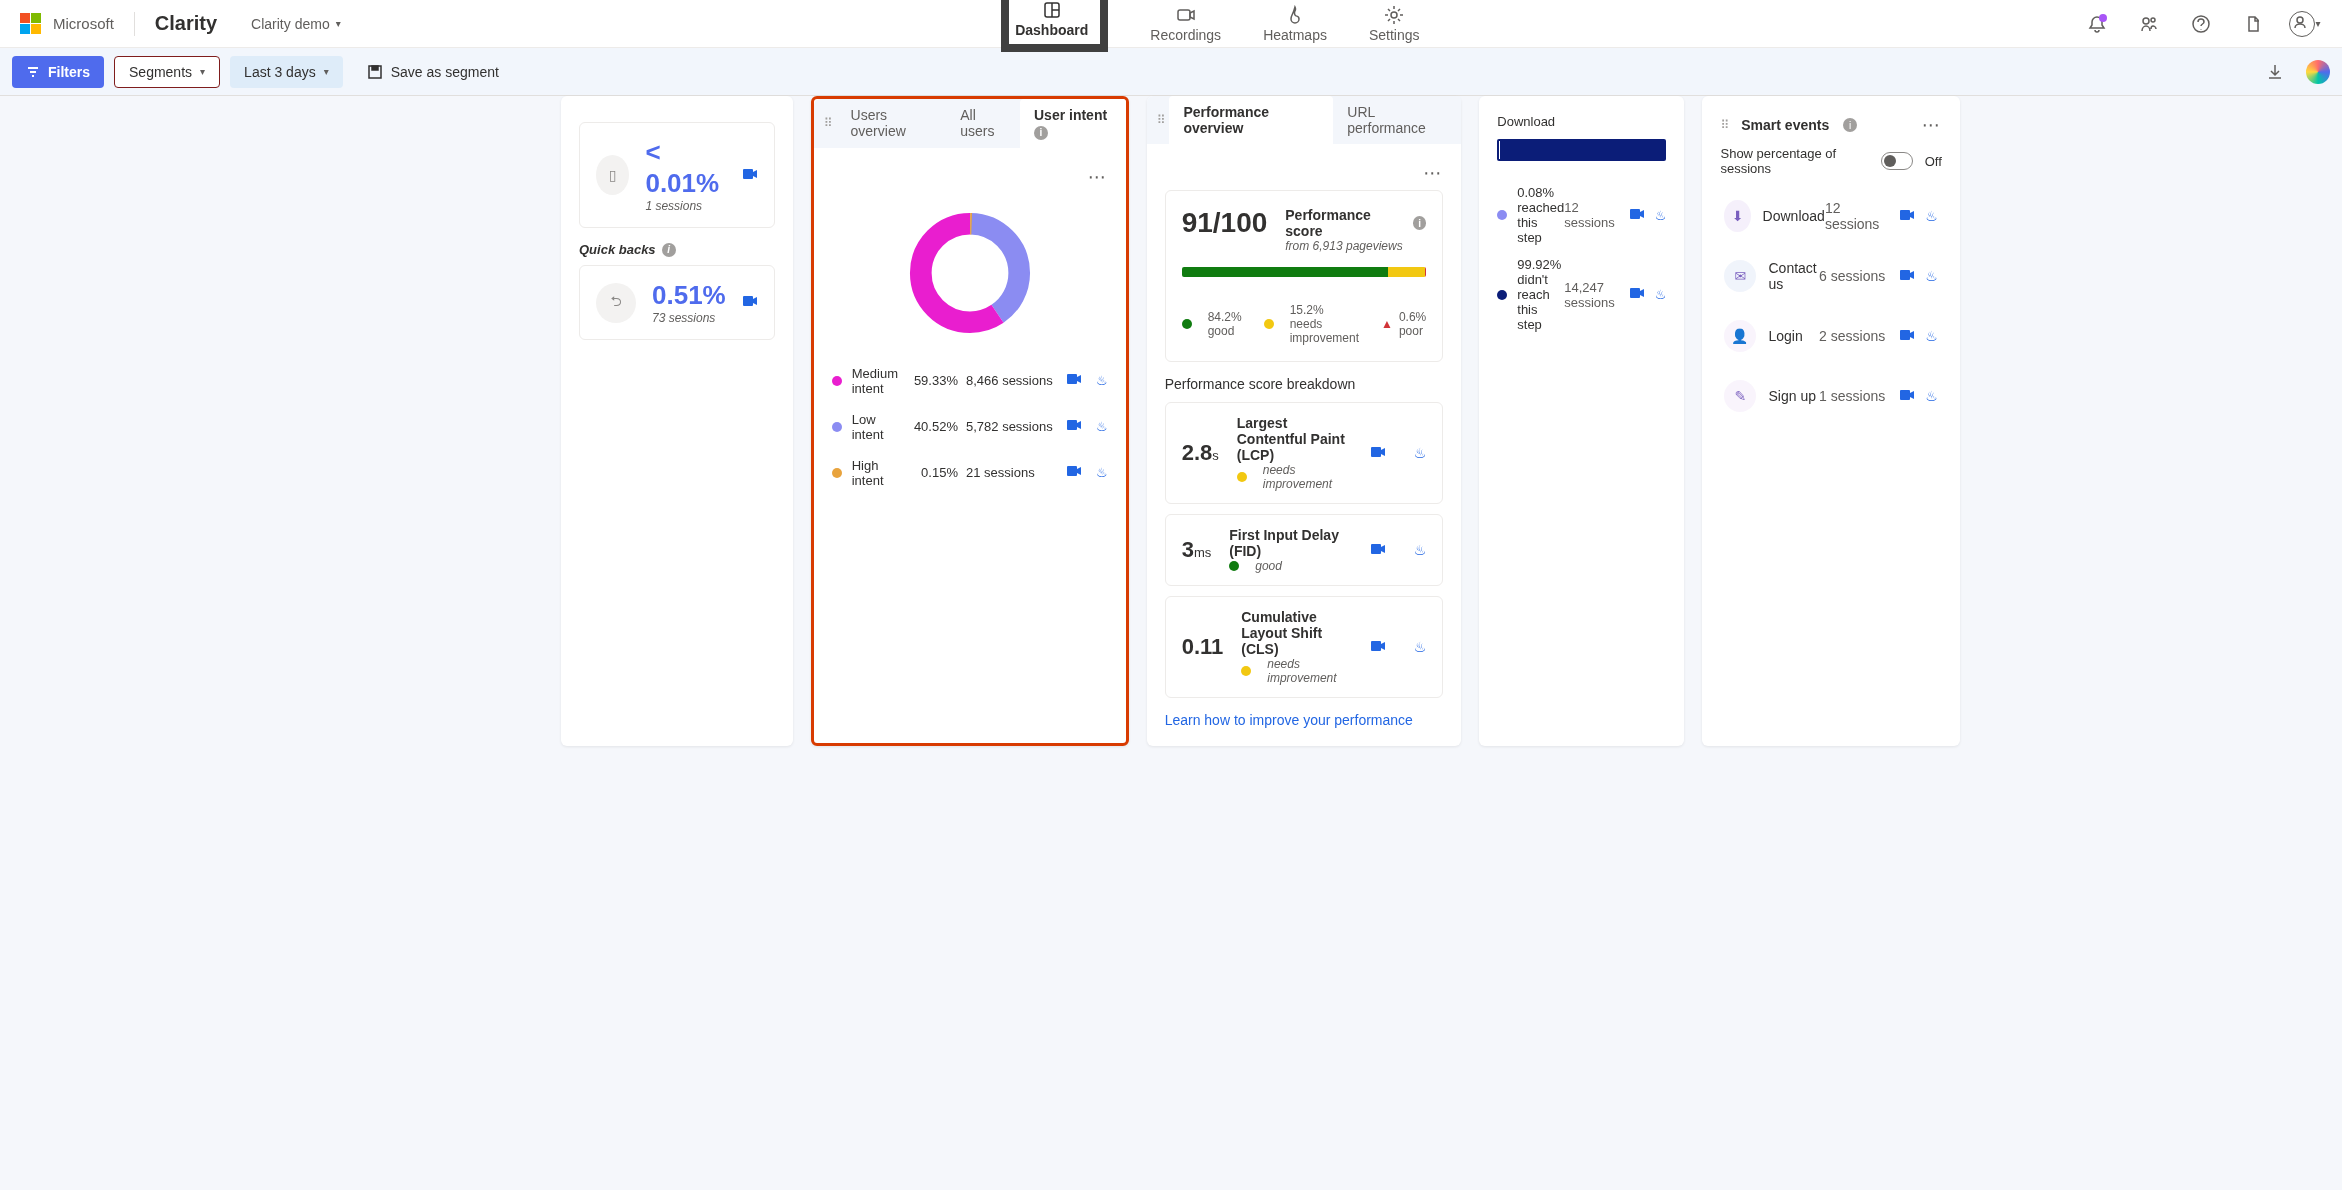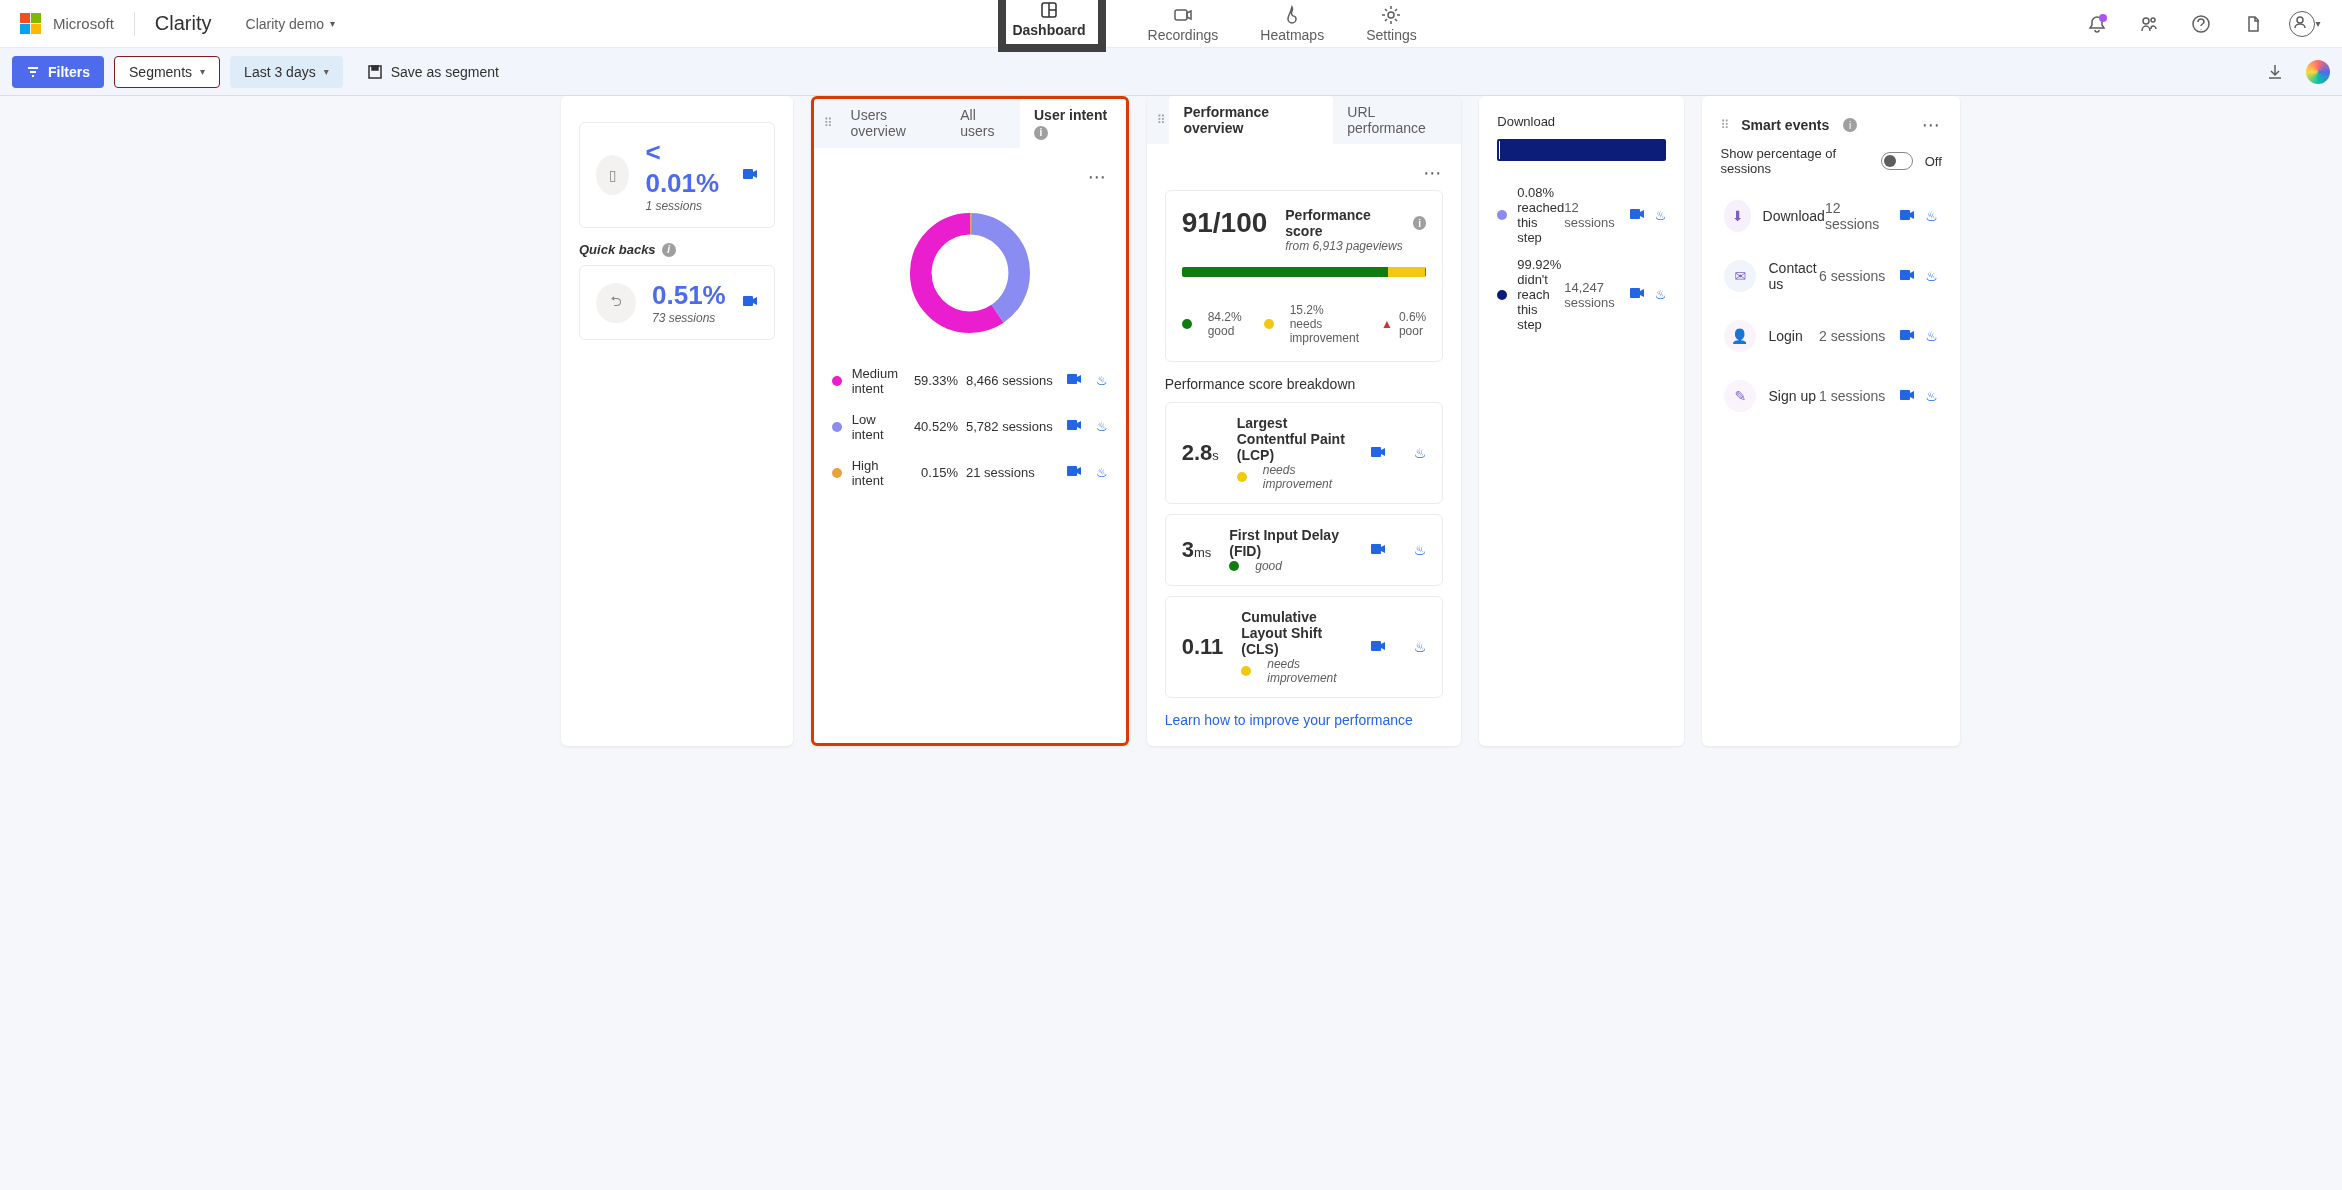--- a/index.html
+++ b/index.html
@@ -6,21 +6,21 @@
 body { background: #f5f7fb; color: #323130; font-size: 14px; }
 
 
 .topbar { display: flex; align-items: center; height: 48px; background: #fff; border-bottom: 1px solid #edebe9; padding: 0 20px; }
 .brand { display: flex; align-items: center; gap: 12px; }
 .ms-logo { display: grid; grid-template-columns: 10px 10px; grid-template-rows: 10px 10px; gap: 1px; }
 .ms-logo span:nth-child(1){background:#f25022;} .ms-logo span:nth-child(2){background:#7fba00;}
 .ms-logo span:nth-child(3){background:#00a4ef;} .ms-logo span:nth-child(4){background:#ffb900;}
 .brand-text { font-size:15px; color:#605e5c;}
 .divider-v { width:1px; height:24px; background:#e1dfdd; margin:0 8px;}
-.product { font-size:20px; font-weight:400; color:#323130;}
+.product { font-size:20px; font-weight:700; color:#323130;}
 .project { margin-left:34px; font-size:14px; color:#605e5c; display:flex; gap:6px; align-items:center; cursor:pointer;}
 .nav-tabs { margin:0 auto; display:flex; gap:42px; height:100%; align-items:flex-end;}
 .nav-tab { display:flex; flex-direction:column; align-items:center; gap:2px; padding-bottom:4px; color:#605e5c; cursor:pointer; font-size:14px; position:relative;}
 .nav-tab.active { color:#323130; font-weight:600;}
 .nav-tab.active::after { content:''; position:absolute; bottom:-1px; left:0; right:0; height:3px; background:#fff;}
 .nav-tab svg { width:20px; height:20px; stroke:currentColor; fill:none; stroke-width:1.5;}
 .redbox-nav { border:8px solid #404040; padding:2px 12px 2px 6px; margin-bottom:-5px;}
 .topbar-right { display:flex; gap:18px; align-items:center;}
 .icon-btn { width:34px; height:34px; display:flex; align-items:center; justify-content:center; cursor:pointer; color:#605e5c; position:relative;}
 .icon-btn svg{width:18px;height:18px;stroke:currentColor;fill:none;stroke-width:1.5;}

